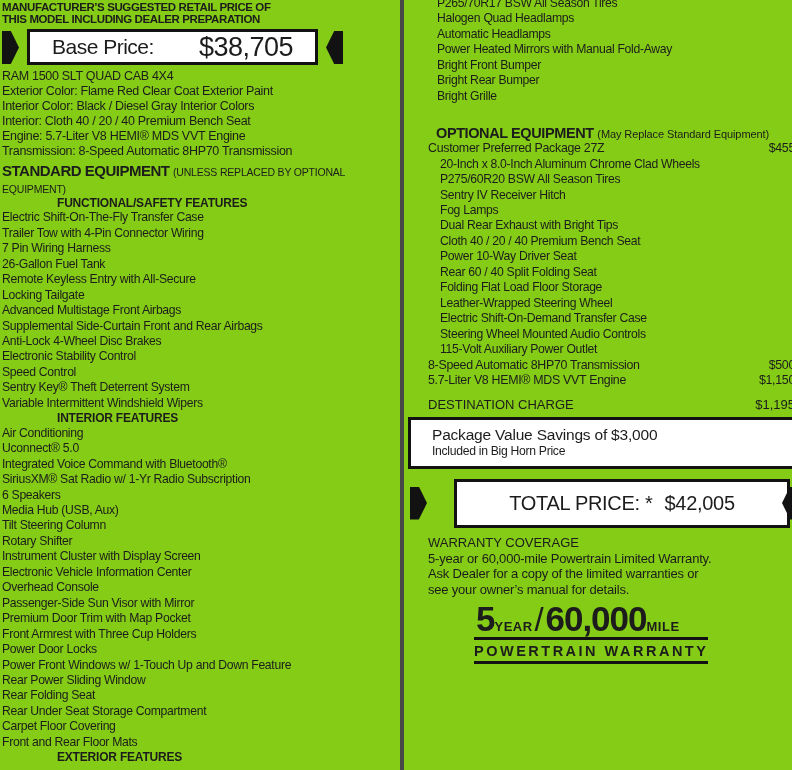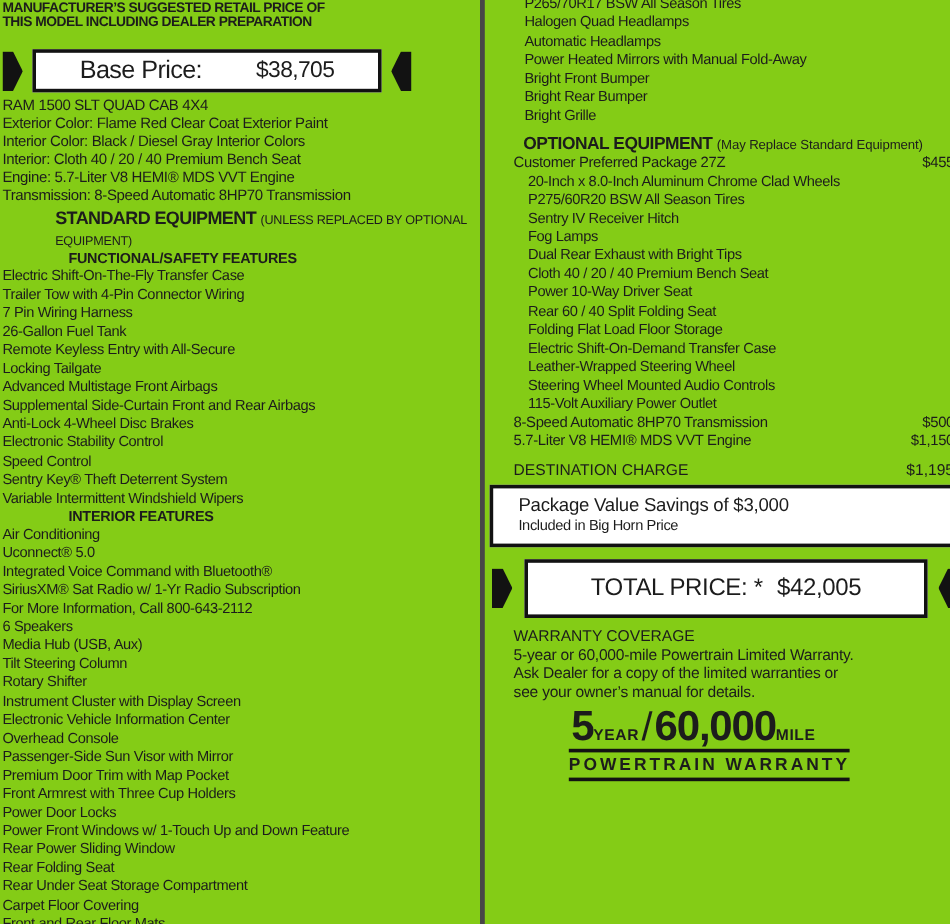--- a/index.html
+++ b/index.html
@@ -8,58 +8,58 @@
     position:relative; width:792px; height:770px; background:#84cc16;
     overflow:hidden; font-family:"Liberation Sans","DejaVu Sans",sans-serif;
     color:#1c1c1c; letter-spacing:-0.3px;
   }
   
   .divider { position:absolute; left:400px; top:0; width:4px; height:770px; background:#474747; }
 
   
   .left-col { position:absolute; left:2px; top:1px; width:396px; }
   .msrp-header { font-size:11.5px; line-height:12.2px; font-weight:700; letter-spacing:-0.4px; }
-  .price-row { display:flex; align-items:center; margin-top:16px; height:36px; }
+  .price-row { display:flex; align-items:center; margin-top:4px; height:36px; }
   .arrow { background:#121212; width:17px; height:33px; flex:0 0 auto; }
   .arrow.pt-right { clip-path:polygon(0 0,52% 0,100% 50%,52% 100%,0 100%); }
   .arrow.pt-left  { clip-path:polygon(48% 0,100% 0,100% 100%,48% 100%,0 50%); }
   .price-box {
     border:3px solid #121212; background:#fff; height:36px; width:291px;
     margin:0 8px 0 8px; display:flex; align-items:center; justify-content:center; gap:45px;
   }
   .price-box .lbl { font-size:21px; letter-spacing:-0.5px; }
-  .price-box .val { font-size:19px; letter-spacing:-0.5px; }
+  .price-box .val { font-size:27px; letter-spacing:-0.5px; }
   .vehicle-block { margin-top:4px; font-size:12.5px; line-height:14.9px; }
-  .std-title { margin-top:3px; font-size:15px; font-weight:700; letter-spacing:-0.5px;margin-left:44px; }
+  .std-title { margin-top:3px; font-size:15px; font-weight:700; letter-spacing:-0.5px; }
   .std-title .sub { font-size:10.5px; font-weight:400; letter-spacing:-0.2px; }
   .sec-head { font-size:12px; line-height:13.5px; padding-left:55px; letter-spacing:-0.2px; margin-top:1px;font-weight:bold; }
   .eq-item { font-size:12.2px; line-height:15.45px; }
 
   
   .right-col { position:absolute; left:408px; top:0; width:384px; }
   .cont-list { margin-top:-4px; }
   .cont-list .eq-item { padding-left:29px; }
-  .opt-title { margin-top:8px; font-size:14.5px; font-weight:700; letter-spacing:-0.4px; padding-left:28px; }
+  .opt-title { margin-top:21px; font-size:14.5px; font-weight:700; letter-spacing:-0.4px; padding-left:28px; }
   .opt-title .sub { font-size:11px; font-weight:400; letter-spacing:-0.1px; }
   .opt-row { position:relative; font-size:12.4px; line-height:15.5px; padding-left:20px; }
   .pkg-items .eq-item { padding-left:32px; }
   .price { position:absolute; right:-3px; top:0; white-space:nowrap; }
   .dest-row { position:relative; margin-top:8px; font-size:13px; line-height:15px; padding-left:20px; letter-spacing:0px; }
   .savings-box {
     margin-top:5px; margin-left:0; width:400px; border:3px solid #121212;
     padding:5px 0 7px 21px; background:#fff;
   }
   .savings-box .l1 { font-size:15.5px; line-height:19px; letter-spacing:-0.2px; }
   .savings-box .l2 { font-size:12.2px; line-height:15px; }
   .total-row { position:relative; margin-top:10px; height:49px; }
   .total-row .arrow { position:absolute; top:8px; }
   .total-row .a-left  { left:2px; }
   .total-row .a-right { left:374px; }
   .total-box {
-    position:absolute; left:29px; top:0; width:336px; height:49px;
+    position:absolute; left:46px; top:0; width:336px; height:49px;
     border:3.5px solid #121212; background:#fff;
     display:flex; align-items:center; justify-content:center; gap:12px;
   }
   .total-box .lbl, .total-box .val { font-size:20px; letter-spacing:-0.3px; }
   .warr-title { margin-top:7px; padding-left:20px; font-size:13px; line-height:16px; letter-spacing:0; }
   .warr-lines { padding-left:20px; font-size:13px; line-height:15.6px; letter-spacing:-0.2px; }
   .logo-wrap { width:fit-content; margin:5px 0 0 66px; }
   .logo-line { display:flex; align-items:baseline; border-bottom:3px solid #121212; padding:0 2px 1px 2px; font-weight:700; }
   .logo-line .big { font-size:35px; line-height:34px; letter-spacing:-1px; }
   .logo-line .small { font-size:13px; letter-spacing:0.5px; }
@@ -124,21 +124,20 @@
         <div class="eq-item">Sentry Key® Theft Deterrent System</div>
         <div class="eq-item">Variable Intermittent Windshield Wipers</div>
       </div>
 
     <div class="sec-head">INTERIOR FEATURES</div>
     <div>
         <div class="eq-item">Air Conditioning</div>
         <div class="eq-item">Uconnect® 5.0</div>
         <div class="eq-item">Integrated Voice Command with Bluetooth®</div>
         <div class="eq-item">SiriusXM® Sat Radio w/ 1-Yr Radio Subscription</div>
-        <div class="eq-item">For More Information, Call 800-643-2112</div>
         <div class="eq-item">6 Speakers</div>
         <div class="eq-item">Media Hub (USB, Aux)</div>
         <div class="eq-item">Tilt Steering Column</div>
         <div class="eq-item">Rotary Shifter</div>
         <div class="eq-item">Instrument Cluster with Display Screen</div>
         <div class="eq-item">Electronic Vehicle Information Center</div>
         <div class="eq-item">Overhead Console</div>
         <div class="eq-item">Passenger-Side Sun Visor with Mirror</div>
         <div class="eq-item">Premium Door Trim with Map Pocket</div>
         <div class="eq-item">Front Armrest with Three Cup Holders</div>
@@ -180,22 +179,22 @@
     <div class="pkg-items">
         <div class="eq-item">20-Inch x 8.0-Inch Aluminum Chrome Clad Wheels</div>
         <div class="eq-item">P275/60R20 BSW All Season Tires</div>
         <div class="eq-item">Sentry IV Receiver Hitch</div>
         <div class="eq-item">Fog Lamps</div>
         <div class="eq-item">Dual Rear Exhaust with Bright Tips</div>
         <div class="eq-item">Cloth 40 / 20 / 40 Premium Bench Seat</div>
         <div class="eq-item">Power 10-Way Driver Seat</div>
         <div class="eq-item">Rear 60 / 40 Split Folding Seat</div>
         <div class="eq-item">Folding Flat Load Floor Storage</div>
+        <div class="eq-item">Leather-Wrapped Steering Wheel</div>
         <div class="eq-item">Electric Shift-On-Demand Transfer Case</div>
-        <div class="eq-item">Leather-Wrapped Steering Wheel</div>
         <div class="eq-item">Steering Wheel Mounted Audio Controls</div>
         <div class="eq-item">115-Volt Auxiliary Power Outlet</div>
       </div>
 
     <div>
         <div class="opt-row">
         <span>8-Speed Automatic 8HP70 Transmission</span>
         <span class="price">$500</span>
       </div>
         <div class="opt-row">

